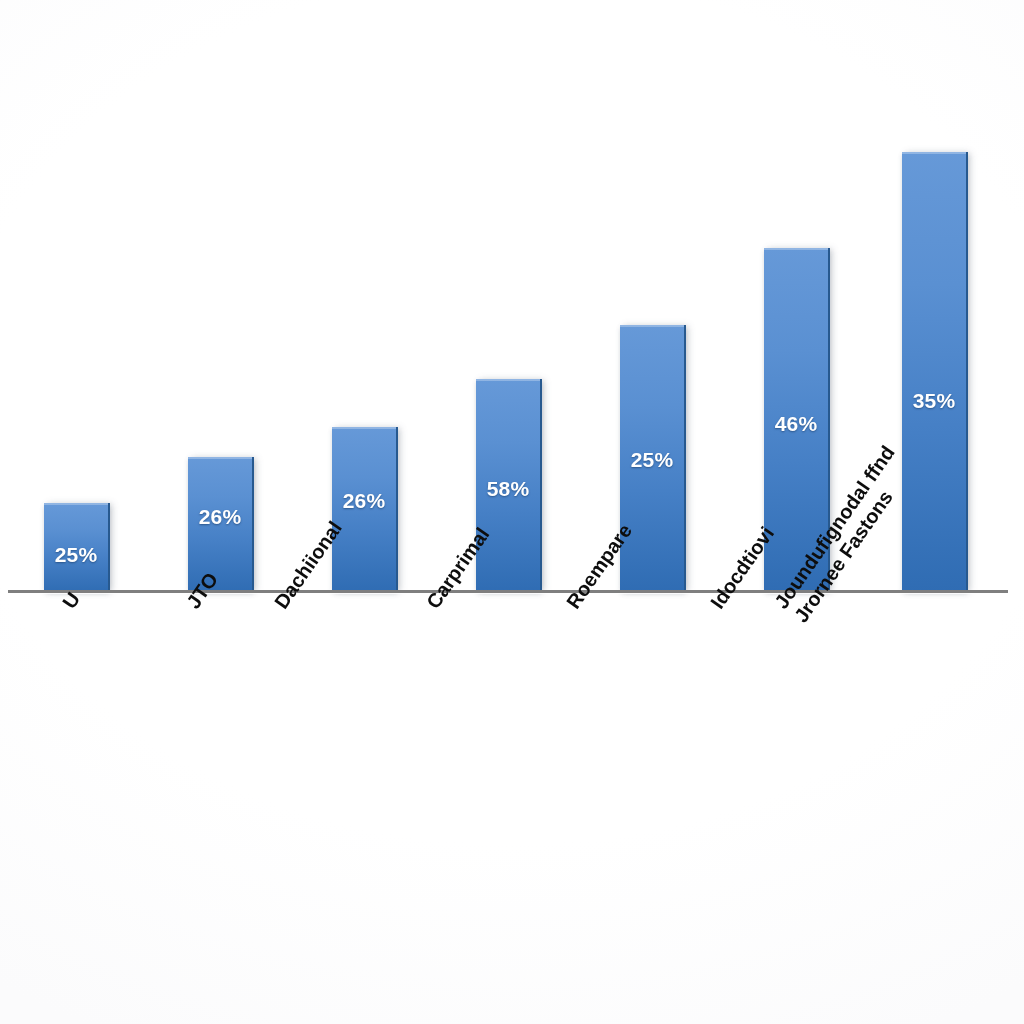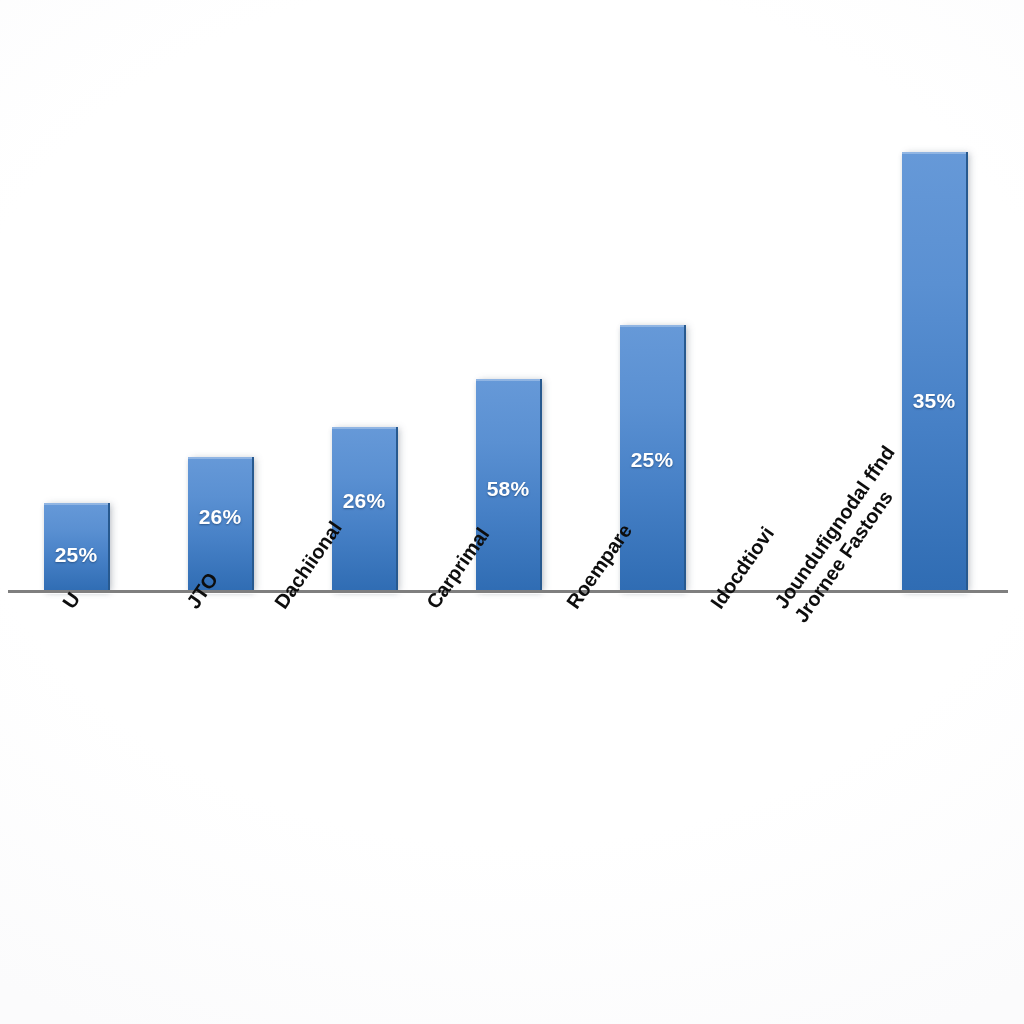--- a/index.html
+++ b/index.html
@@ -118,20 +118,23 @@
     </div>
 
     <div class="bar" style="left:476px; height:213px;">
       <span class="bar-value" style="top:98px;">58%</span>
     </div>
 
     <div class="bar" style="left:620px; height:267px;">
       <span class="bar-value" style="top:123px;">25%</span>
     </div>
 
+    <div class="bar" style="left:764px; height:344px;">
+      <span class="bar-value" style="top:164px;">46%</span>
+    </div>
 
     <div class="bar" style="left:902px; height:440px;">
       <span class="bar-value" style="top:237px;">35%</span>
     </div>
 
     <div id="x-axis-line"></div>
   </div>
 
   <div class="cat-label" style="left:58px;">U</div>
 

